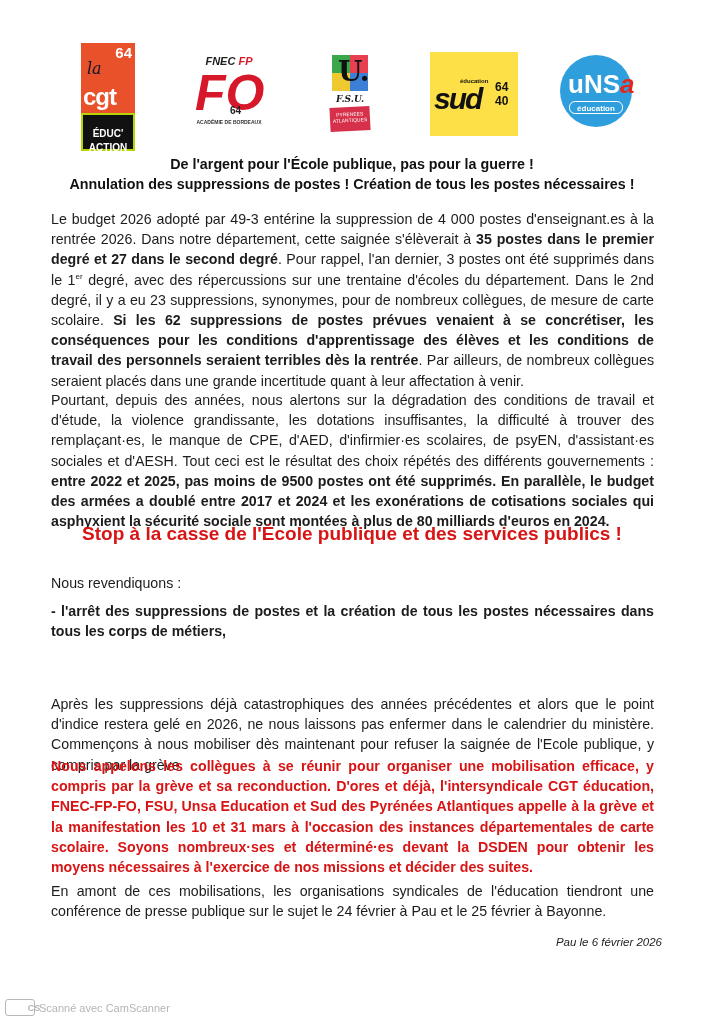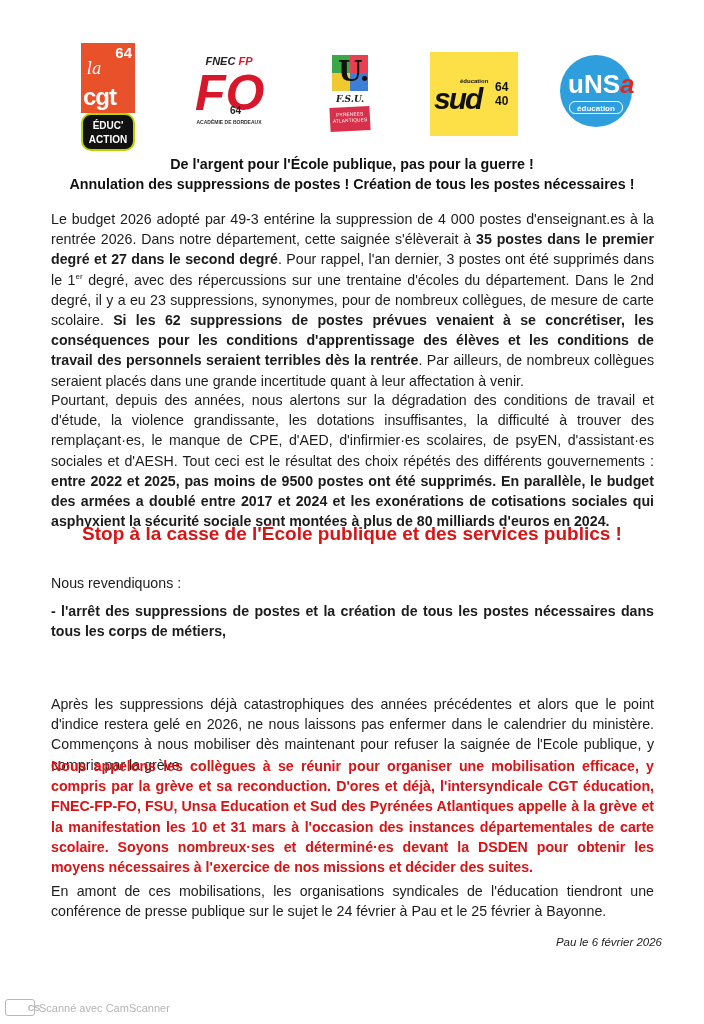--- a/index.html
+++ b/index.html
@@ -4,23 +4,23 @@
 <style>
   html, body { margin: 0; padding: 0; background: #ffffff; }
   body { width: 704px; height: 1024px; position: relative; overflow: hidden;
          font-family: "Liberation Sans", sans-serif; color: #1a1a1a; }
   .logos { position: absolute; top: 40px; left: 78px; width: 580px; height: 110px; }
   .logo { position: absolute; }
   
   .cgt { left: 3px; top: 3px; width: 54px; height: 108px; }
   .cgt .top { width: 54px; height: 70px; background: #e8512a; color: #fff; position: relative; }
   .cgt .n64 { position: absolute; right: 3px; top: 1px; font-weight: bold; font-size: 15px; }
-  .cgt .la { position: absolute; left: 6px; top: 16px; font-style: italic; color: #ffffff; font-size: 16px; font-family: "DejaVu Serif", serif; }
+  .cgt .la { position: absolute; left: 6px; top: 16px; font-style: italic; color: #0f172a; font-size: 16px; font-family: "DejaVu Serif", serif; }
   .cgt .word { position: absolute; left: 2px; bottom: 2px; font-weight: bold; font-size: 24px; letter-spacing: -1px; }
-  .cgt .bot { width: 54px; height: 38px; background: #111; color: #fff; font-size: 10px; font-weight: bold; text-align: center; line-height: 14px; padding-top: 4px; box-sizing: border-box; border: 2px solid #b8d400; border-radius: 10px; }
+  .cgt .bot { width: 54px; height: 38px; background: #111; color: #fff; font-size: 10px; font-weight: bold; text-align: center; line-height: 14px; padding-top: 12px; box-sizing: border-box; border: 2px solid #b8d400; border-radius: 0; }
   
   .fo { left: 117px; top: 15px; width: 68px; height: 88px; text-align: center; }
   .fo .fnec { font-size: 11px; font-weight: bold; color: #222; font-style: italic; }
   .fo .fnec span { color: #d7182a; }
   .fo .big { font-size: 50px; font-weight: bold; color: #d7182a; font-style: italic; line-height: 52px; position: relative; }
   .fo .big .n { position: absolute; left: 35px; top: 18px; font-size: 10px; color: #222; font-style: normal; }
   .fo .acad { font-size: 5px; font-weight: bold; color: #333; }
   
   .fsu { left: 250px; top: 15px; width: 44px; height: 90px; text-align: center; }
   .fsu .sq { width: 36px; height: 36px; margin: 0 auto; position: relative;

